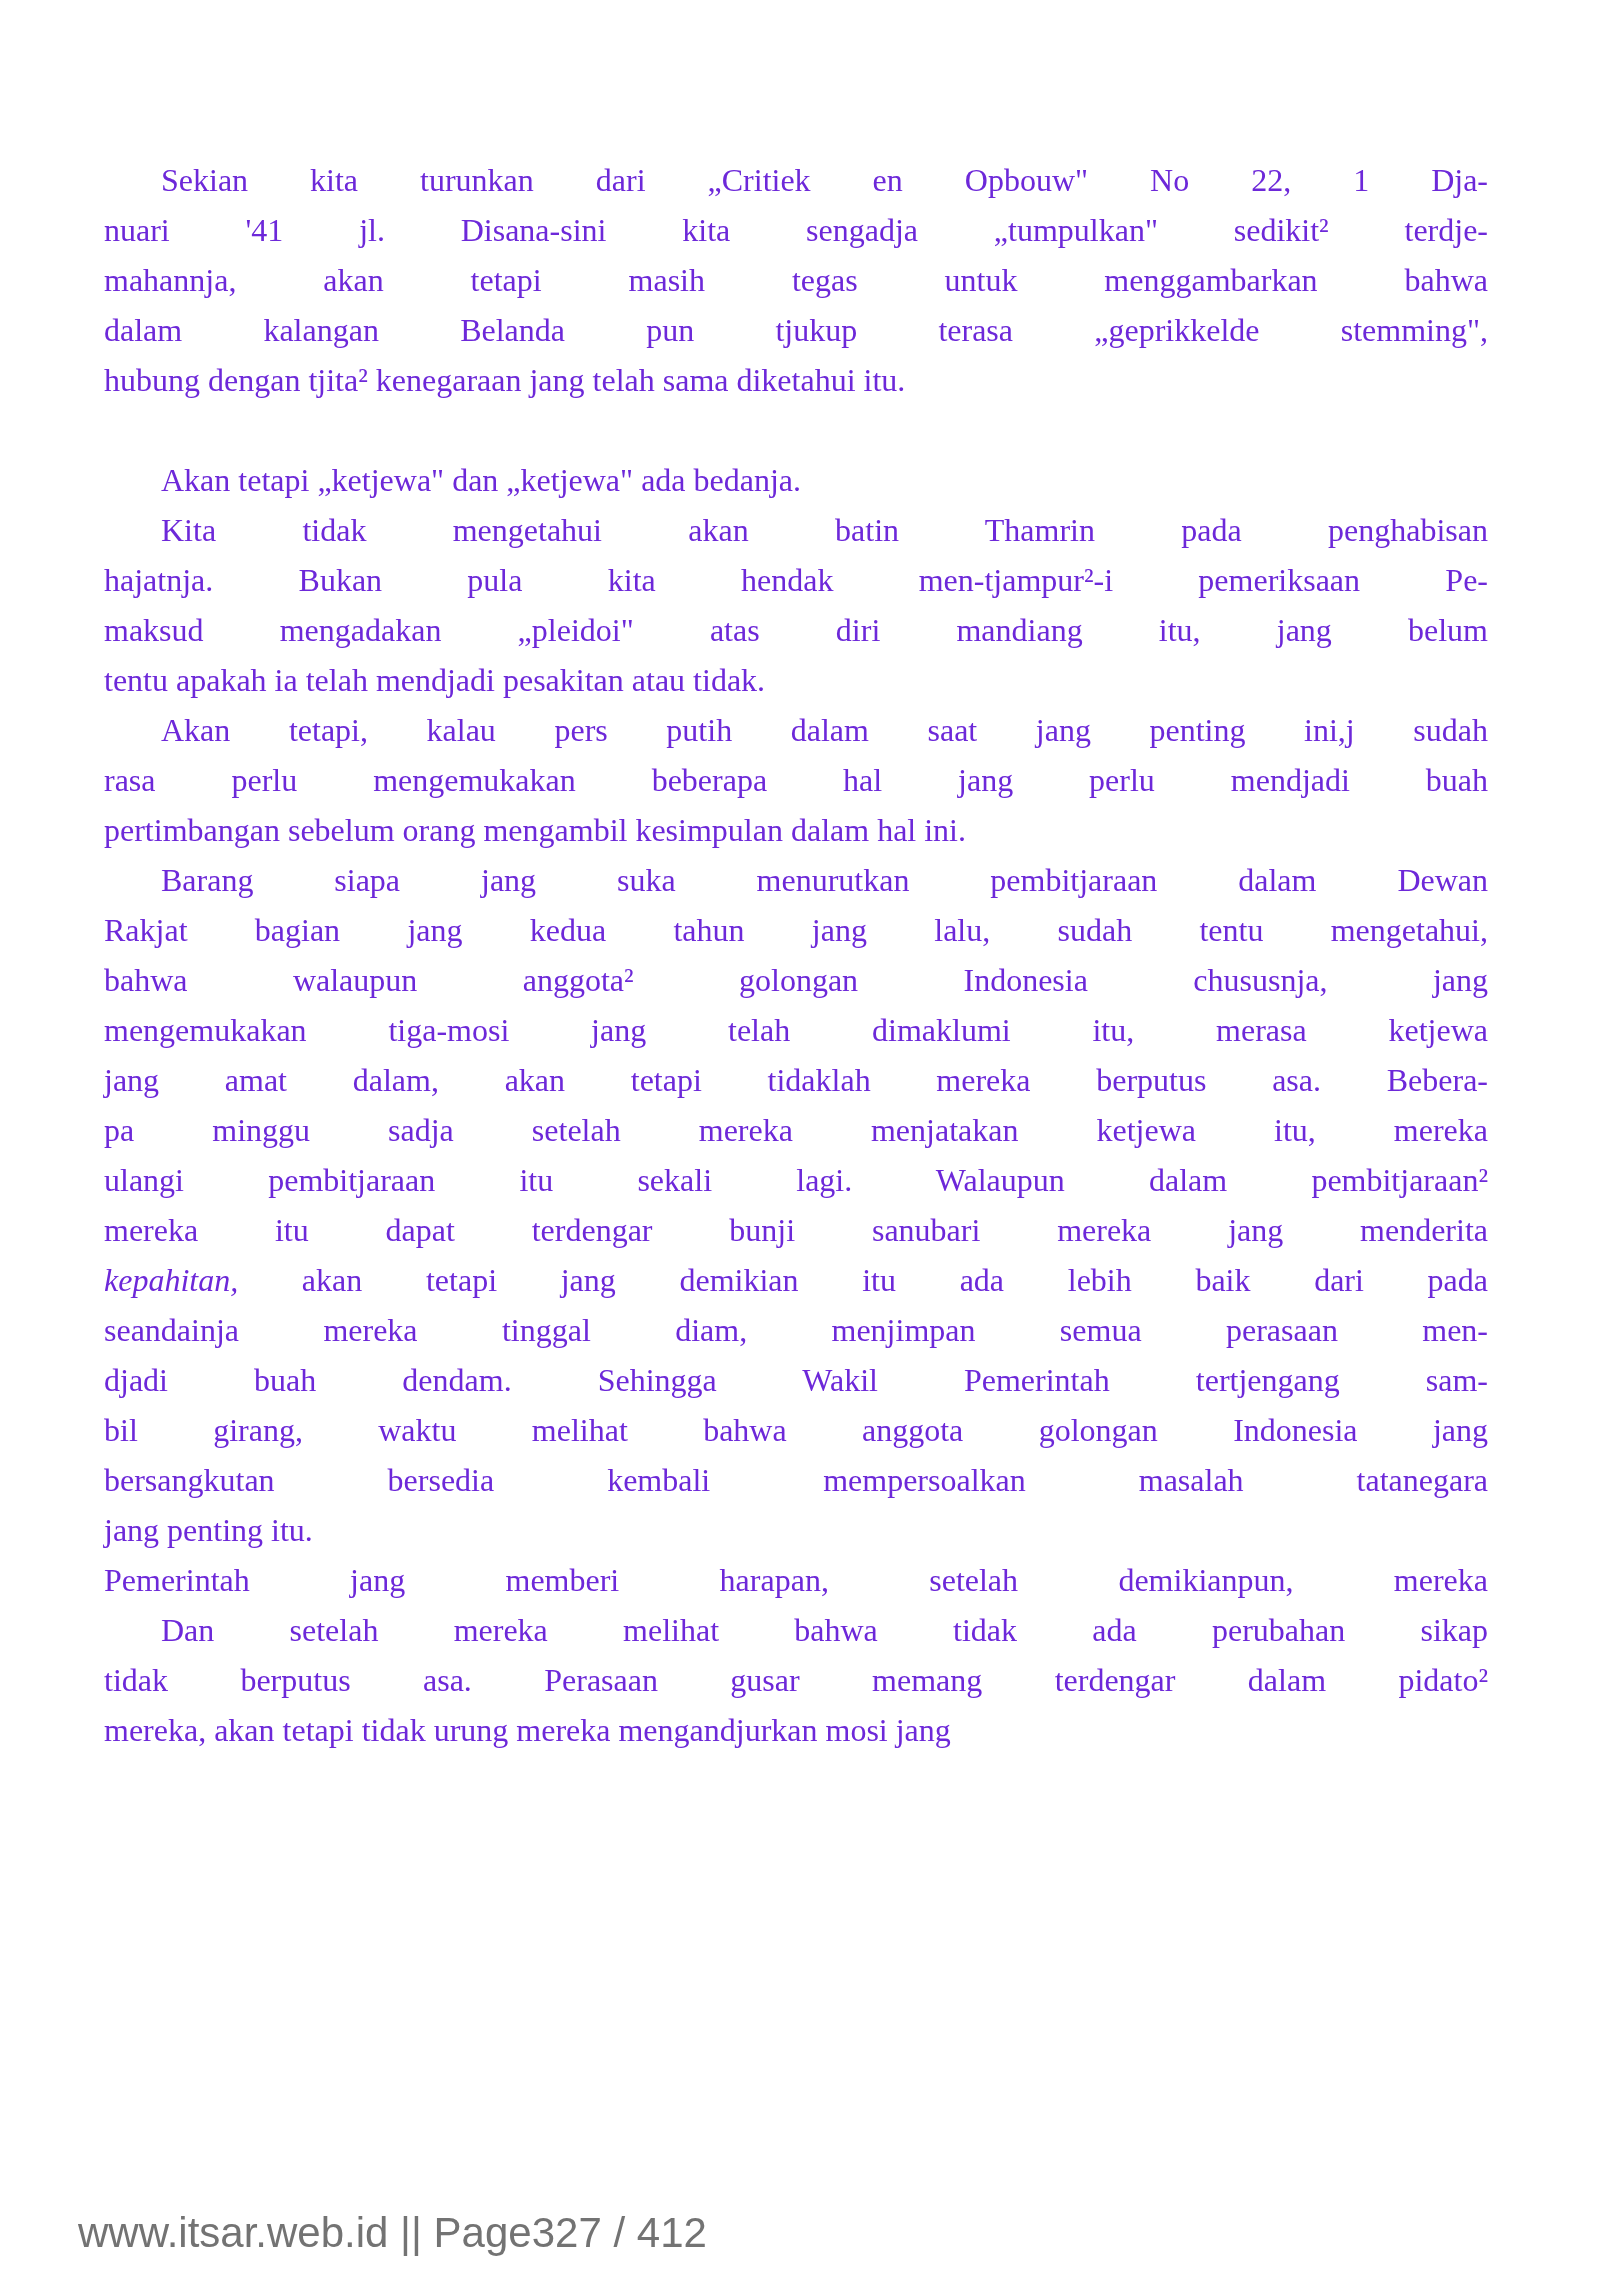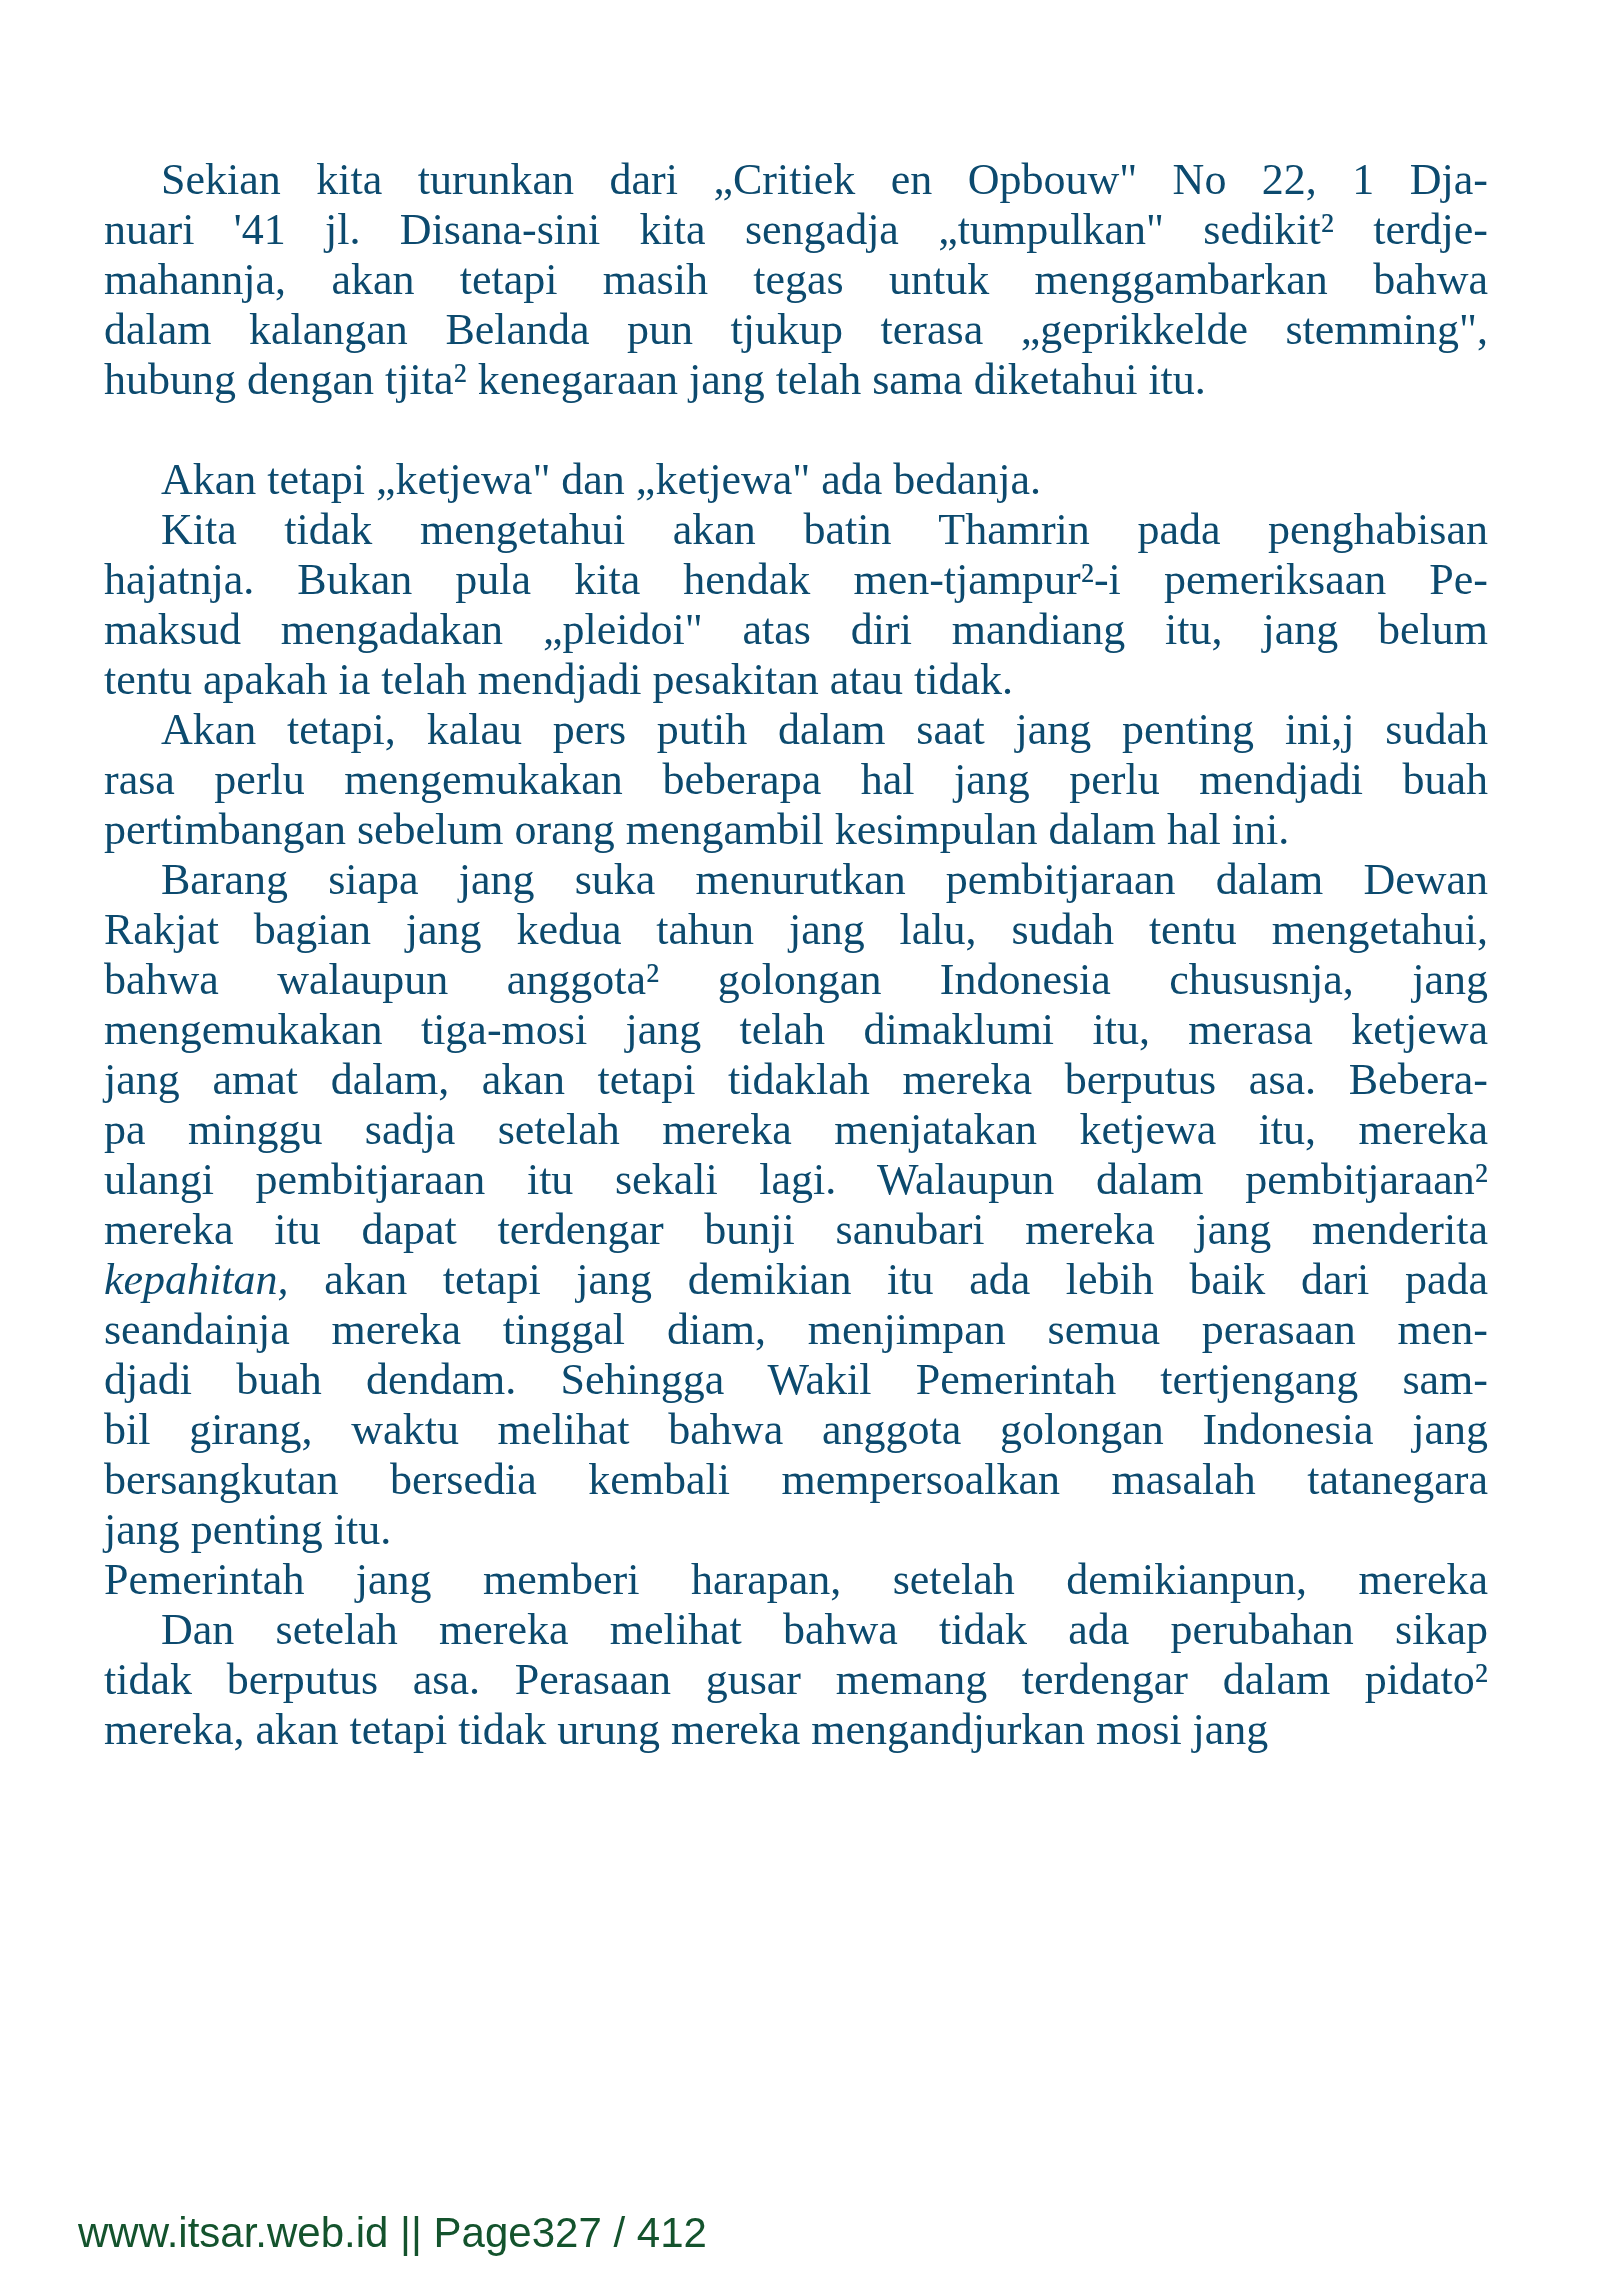--- a/index.html
+++ b/index.html
@@ -14,22 +14,22 @@
     position: absolute;
     left: 0; top: 0;
     width: 1615px; height: 2288px;
     background: #ffffff;
   }
   .text-block {
     position: absolute;
     left: 104px;
     top: 155px;
     width: 1384px;
-    color: #0c4a6e;
-    font-size: 44px;
+    color: #6d28d9;
+    font-size: 32px;
     line-height: 50px;
   }
   .para { margin: 0; }
   .para.gap { margin-top: 50px; }
   .line {
     height: 50px;
     text-align: justify;
     text-align-last: justify;
     white-space: normal;
   }
@@ -39,21 +39,21 @@
   }
   .line.indent { text-indent: 57px; }
   .em { font-style: italic; }
   .footer {
     position: absolute;
     left: 78px;
     top: 2209px;
     font-family: "Liberation Sans", sans-serif;
     font-size: 42px;
     line-height: 48px;
-    color: #14532d;
+    color: #737373;
   }
 </style>
 </head>
 <body>
 
 <div class="page">
   <div class="text-block">
       <div class="para">
         <div class="line indent">Sekian kita turunkan dari „Critiek en Opbouw" No 22, 1 Dja-</div>
         <div class="line">nuari '41 jl. Disana-sini kita sengadja „tumpulkan" sedikit² terdje-</div>

